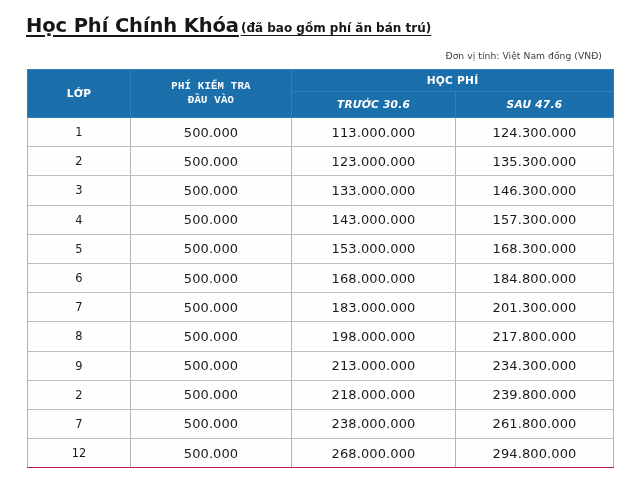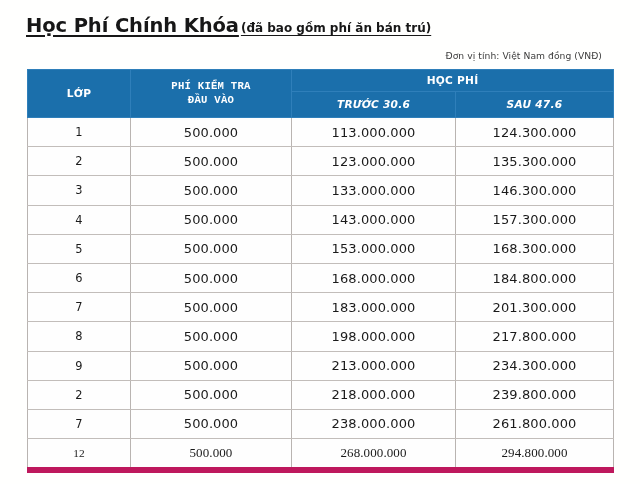--- a/index.html
+++ b/index.html
@@ -107,22 +107,21 @@
     text-align: center;
     vertical-align: middle;
     background: #fefefe;
     border-left: 1px solid #b9b4b1;
     border-right: 1px solid #b9b4b1;
     border-top: 1px solid #c2bdba;
     border-bottom: 1px solid #c2bdba;
     letter-spacing: 0.1px;
   }
   tbody tr:last-child td {
-    border-bottom: 6px solid #be185d;
-    font-family: Liberation Serif, serif;
+    border-bottom: 1px solid #be185d;
   }
   tbody td.cell-grade { font-size: 11.4px; }
 </style>
 </head>
 <body>
 
 <div class="slide">
 
   <div class="title-block">
     <span class="title-main">Học Phí Chính Khóa</span><span class="title-sub">(đã bao gồm phí ăn bán trú)</span>

